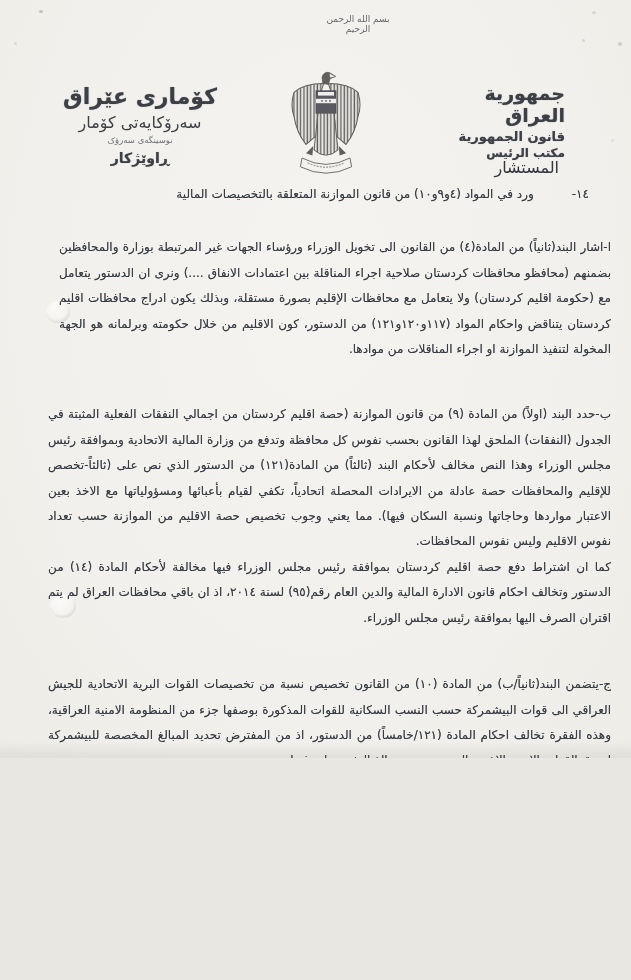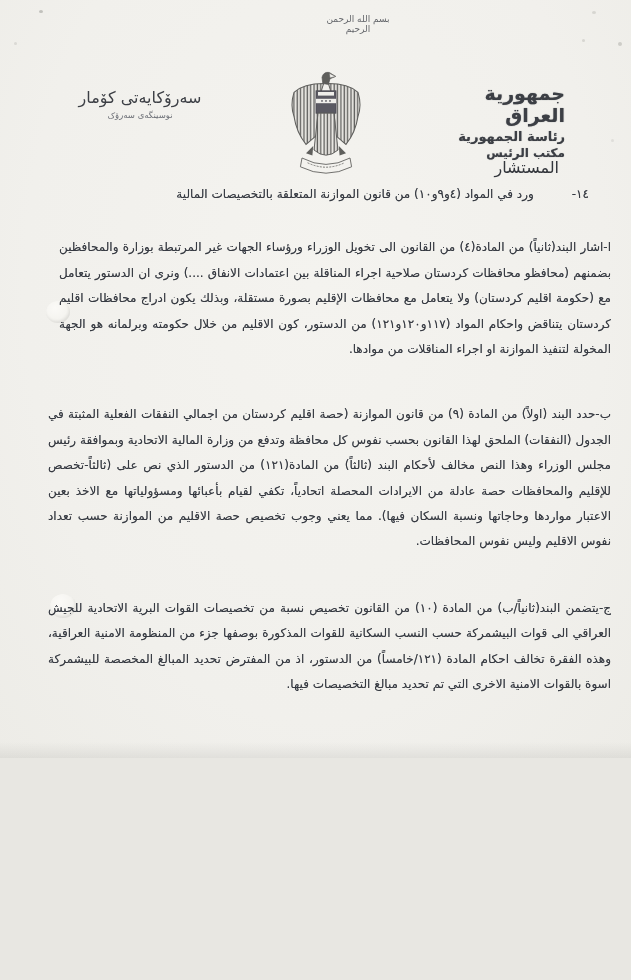--- a/index.html
+++ b/index.html
@@ -120,39 +120,42 @@
       <path d="M34 95 L25 104 L33 107 Z" fill="#4b4b49"></path>
       <path d="M66 95 L75 104 L67 107 Z" fill="#4b4b49"></path>
 
       <path d="M20 110 Q50 126 80 110 L82 121 Q50 137 18 121 Z" fill="#f3f2ee" stroke="#4b4b49" stroke-width="1.1"></path>
       <path d="M27 116 Q50 127 73 116" stroke="#5f5f5c" stroke-width="1.2" fill="none" stroke-dasharray="2.4 1.6"></path>
     </svg>
   </div>
 
   <div class="letterhead-right">
     <div class="lh1">جمهورية العراق</div>
-    <div class="lh2">رئاسة الجمهورية</div>
+    <div class="lh2">قانون الجمهورية</div>
     <div class="lh3">مكتب الرئيس</div>
   </div>
   <div class="advisor-title">المستشار</div>
 
   <div class="letterhead-left">
+    <div class="lk1">کۆماری عێراق</div>
     <div class="lk2">سەرۆکایەتی کۆمار</div>
     <div class="lk3">نوسینگەی سەرۆک</div>
+    <div class="lk4">ڕاوێژکار</div>
   </div>
 
   <div class="hole hole-1"></div>
   <div class="hole hole-2"></div>
 
   <div class="content">
     <div class="intro-l1">
       <span class="marker">١٤-</span><span>ورد في المواد (٤و٩و١٠) من قانون الموازنة المتعلقة بالتخصيصات المالية</span>
     </div>
 
     <p class="para para-a">ا-اشار البند(ثانياً) من المادة(٤) من القانون الى تخويل الوزراء ورؤساء الجهات غير المرتبطة بوزارة والمحافظين بضمنهم (محافظو محافظات كردستان صلاحية اجراء المناقلة بين اعتمادات الانفاق ....) ونرى ان الدستور يتعامل مع (حكومة اقليم كردستان) ولا يتعامل مع محافظات الإقليم بصورة مستقلة، وبذلك يكون ادراج محافظات اقليم كردستان يتناقض واحكام المواد (١١٧و١٢٠و١٢١) من الدستور، كون الاقليم من خلال حكومته وبرلمانه هو الجهة المخولة لتنفيذ الموازنة او اجراء المناقلات من موادها.</p>
     <p class="para para-b">ب-حدد البند (اولاً) من المادة (٩) من قانون الموازنة (حصة اقليم كردستان من اجمالي النفقات الفعلية المثبتة في الجدول (النفقات) الملحق لهذا القانون بحسب نفوس كل محافظة وتدفع من وزارة المالية الاتحادية وبموافقة رئيس مجلس الوزراء وهذا النص مخالف لأحكام البند (ثالثاً) من المادة(١٢١) من الدستور الذي نص على (ثالثاً-تخصص للإقليم والمحافظات حصة عادلة من الايرادات المحصلة اتحادياً، تكفي لقيام بأعبائها ومسؤولياتها مع الاخذ بعين الاعتبار مواردها وحاجاتها ونسبة السكان فيها). مما يعني وجوب تخصيص حصة الاقليم من الموازنة حسب تعداد نفوس الاقليم وليس نفوس المحافظات.</p>
+    <p class="para para-b2">كما ان اشتراط دفع حصة اقليم كردستان بموافقة رئيس مجلس الوزراء فيها مخالفة لأحكام المادة (١٤) من الدستور وتخالف احكام قانون الادارة المالية والدين العام رقم(٩٥) لسنة ٢٠١٤، اذ ان باقي محافظات العراق لم يتم اقتران الصرف اليها بموافقة رئيس مجلس الوزراء.</p>
     <p class="para para-c">ج-يتضمن البند(ثانياً/ب) من المادة (١٠) من القانون تخصيص نسبة من تخصيصات القوات البرية الاتحادية للجيش العراقي الى قوات البيشمركة حسب النسب السكانية للقوات المذكورة بوصفها جزء من المنظومة الامنية العراقية، وهذه الفقرة تخالف احكام المادة (١٢١/خامساً) من الدستور، اذ من المفترض تحديد المبالغ المخصصة للبيشمركة اسوة بالقوات الامنية الاخرى التي تم تحديد مبالغ التخصيصات فيها.</p>
   </div>
 
   <div class="page-number">4</div>
 
   <div class="bottom-shade"></div>
 </div>
 
 </body></html>

